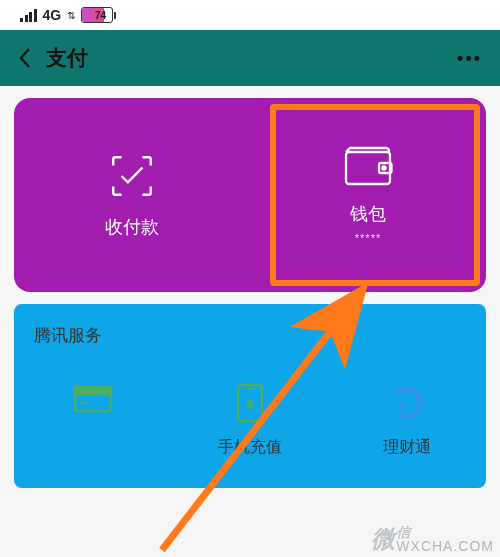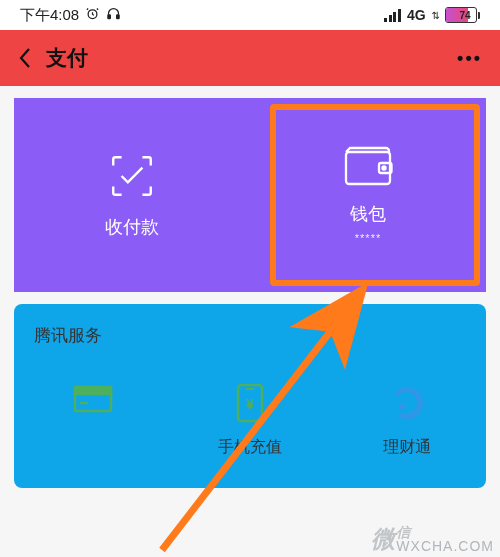--- a/index.html
+++ b/index.html
@@ -3,26 +3,26 @@
 <meta charset="utf-8">
 <style>
 html,body{margin:0;padding:0;width:500px;height:557px;font-family:-apple-system,"Helvetica Neue","PingFang SC","Microsoft YaHei",sans-serif;background:#f6f6f6;overflow:hidden;position:relative}
 .statusbar{height:30px;display:flex;align-items:center;justify-content:space-between;padding:0 20px;font-size:15px;color:#222;background:#fff}
 .statusbar .left,.statusbar .right{display:flex;align-items:center;gap:6px}
 .battery{display:inline-flex;align-items:center;gap:1px}
 .battery-body{width:30px;height:14px;border:1.5px solid #333;border-radius:3px;position:relative;overflow:hidden}
 .battery-fill{position:absolute;left:0;top:0;bottom:0;width:74%;background:linear-gradient(90deg,#c94fd1,#e24a78)}
 .battery-cap{width:2px;height:7px;background:#333;border-radius:0 1px 1px 0}
 .battery-text{position:absolute;left:8px;right:0;top:50%;transform:translateY(-50%);text-align:center;font-size:10px;font-weight:600;color:#222;z-index:2}
-.header{height:56px;display:flex;align-items:center;justify-content:space-between;padding:0 18px;background:#ef4444}
+.header{height:56px;display:flex;align-items:center;justify-content:space-between;padding:0 18px;background:#0f766e}
 .header-left{display:flex;align-items:center;gap:14px}
 .back-icon svg{display:block}
 .title{font-size:21px;font-weight:600;color:#111}
 .more-dots{letter-spacing:2px;font-size:18px;font-weight:700;color:#111}
-.green-card{margin:12px 14px 12px;background:#8b5cf6;border-radius:0;height:194px;display:flex;position:relative}
+.green-card{margin:12px 14px 12px;background:#a21caf;border-radius:16px;height:194px;display:flex;position:relative}
 .green-cell{flex:1;display:flex;flex-direction:column;align-items:center;justify-content:center;gap:10px;color:#fff}
 .green-label{font-size:18px;font-weight:400}
 .green-sub{font-size:11px;letter-spacing:1px;opacity:.85;margin-top:-4px}
 .highlight{position:absolute;border:6px solid #ff7a1a;border-radius:4px;top:6px;right:6px;width:210px;height:182px;box-sizing:border-box}
 .services{margin:0 14px;background:#0ea5e9;border-radius:8px;padding:0 0 0;overflow:hidden}
 .services-title{font-size:17px;color:#333;padding:20px 20px 36px}
 .services-grid{display:flex}
 .service{flex:1;display:flex;flex-direction:column;align-items:center;gap:10px;padding-bottom:30px}
 .service-label{font-size:16px;color:#333}
 .arrow-svg{position:absolute;pointer-events:none;z-index:30}
@@ -33,32 +33,20 @@
 .signal-bars i{width:3px;background:#222;display:block}
 .signal-bars i:nth-child(1){height:4px}
 .signal-bars i:nth-child(2){height:7px}
 .signal-bars i:nth-child(3){height:10px}
 .signal-bars i:nth-child(4){height:13px}
 </style>
 </head>
 <body>
 
 <div class="statusbar">
-  <div class="left">
-    <span>下午4:08</span>
-    <span><svg width="15" height="15" viewBox="0 0 24 24" fill="none" stroke="#222" stroke-width="2">
-          <circle cx="12" cy="13" r="7"></circle>
-          <path d="M12 10v3l2 2M5 4l-2 2M19 4l2 2"></path>
-        </svg></span>
-    <span><svg width="15" height="15" viewBox="0 0 24 24" fill="none" stroke="#222" stroke-width="2">
-          <path d="M4 14v-2a8 8 0 0116 0v2"></path>
-          <rect x="3" y="14" width="4" height="6" rx="1" fill="#222"></rect>
-          <rect x="17" y="14" width="4" height="6" rx="1" fill="#222"></rect>
-        </svg></span>
-  </div>
   <div class="right">
     <span class="signal-bars">
         <i></i>
         <i></i>
         <i></i>
         <i></i>
       </span>
     <span style="font-size:14px;font-weight:700">4G</span>
     <span style="font-size:10px;letter-spacing:-1px">⇅</span>
     <span class="battery">

